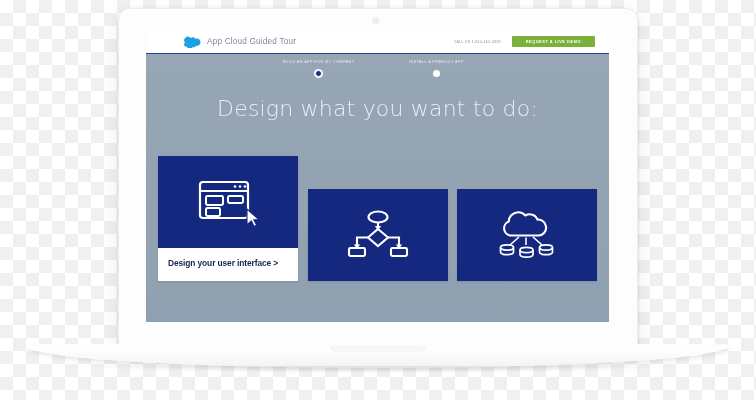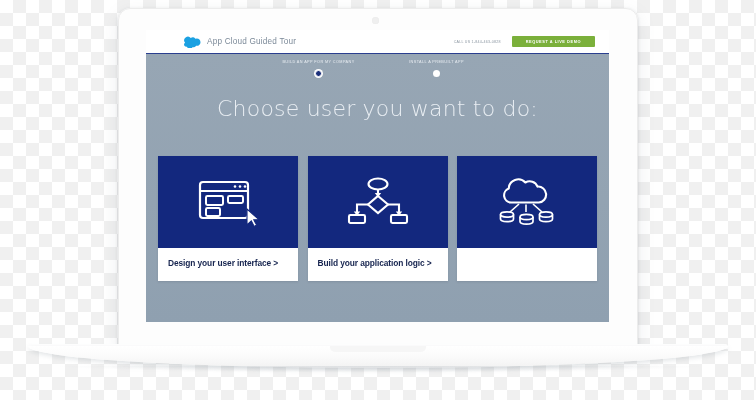--- a/index.html
+++ b/index.html
@@ -93,21 +93,21 @@
 
   .headline{
     position:absolute;left:0;top:42px;width:463px;text-align:center;
     font-size:22px;color:#e9eef3;font-weight:300;letter-spacing:.2px;
     font-family:"DejaVu Sans", sans-serif;
   }
 
   
   .cards{
     position:absolute;left:12px;top:102px;width:439px;
-    display:flex;justify-content:space-between;
+    display:flex;justify-content:space-between;align-items:flex-end;
   }
   .card{width:140px;background:#ffffff;box-shadow:0 1px 2px rgba(60,70,90,.18);}
   .card-art{height:92px;background:#13287e;display:flex;align-items:center;justify-content:center;position:relative;}
   .card-art svg{display:block;}
   .card-label{
     padding:9px 10px 12px 10px;font-size:8.4px;line-height:1.45;
     color:#16244f;font-weight:bold;letter-spacing:-.1px;
   }
 </style>
 </head>
@@ -143,21 +143,21 @@
           <div class="step">
             <div class="step-label">BUILD AN APP FOR MY COMPANY</div>
             <div class="dot active"></div>
           </div>
           <div class="step">
             <div class="step-label">INSTALL A PREBUILT APP</div>
             <div class="dot inactive"></div>
           </div>
         </div>
 
-        <div class="headline">Choose user you want to do:</div>
+        <div class="headline">Design what you want to do:</div>
 
         <div class="cards">
 
           <div class="card">
             <div class="card-art">
               <span>
                 <svg width="62" height="50" viewBox="0 0 62 50">
                   <rect x="3" y="5" width="48" height="36" rx="3" fill="none" stroke="#fff" stroke-width="2.2"></rect>
                   <line x1="3" y1="14" x2="51" y2="14" stroke="#fff" stroke-width="2.2"></line>
                   <circle cx="38" cy="9.5" r="1.3" fill="#fff"></circle>
@@ -183,21 +183,20 @@
                   <path d="M31 19 L41 27.5 L31 36 L21 27.5 Z" fill="none" stroke="#fff" stroke-width="2.1"></path>
                   <path d="M21 27.5 H10 V35.5" fill="none" stroke="#fff" stroke-width="2.1"></path>
                   <path d="M6.8 34.5 L10 38.7 L13.2 34.5 Z" fill="#fff"></path>
                   <path d="M41 27.5 H52 V35.5" fill="none" stroke="#fff" stroke-width="2.1"></path>
                   <path d="M48.8 34.5 L52 38.7 L55.2 34.5 Z" fill="#fff"></path>
                   <rect x="2" y="38" width="16" height="8" rx="1.4" fill="none" stroke="#fff" stroke-width="2.1"></rect>
                   <rect x="44" y="38" width="16" height="8" rx="1.4" fill="none" stroke="#fff" stroke-width="2.1"></rect>
                 </svg>
               </span>
             </div>
-            <div class="card-label">Build your application logic &gt;</div>
           </div>
 
           <div class="card">
             <div class="card-art">
               <span>
                 <svg width="66" height="50" viewBox="0 0 66 50">
                   <path d="M17 25.5a7.2 7.2 0 0 1-2.3-13.9A9.6 9.6 0 0 1 31.4 5.5a8.3 8.3 0 0 1 12.1 4.1 7.9 7.9 0 0 1 1.3 15.9z" fill="none" stroke="#fff" stroke-width="2.1" stroke-linejoin="round"></path>
                   <line x1="25" y1="27" x2="16" y2="35" stroke="#fff" stroke-width="1.6"></line>
                   <line x1="32" y1="27.5" x2="32" y2="35" stroke="#fff" stroke-width="1.6"></line>
                   <line x1="39" y1="27" x2="48" y2="35" stroke="#fff" stroke-width="1.6"></line>

